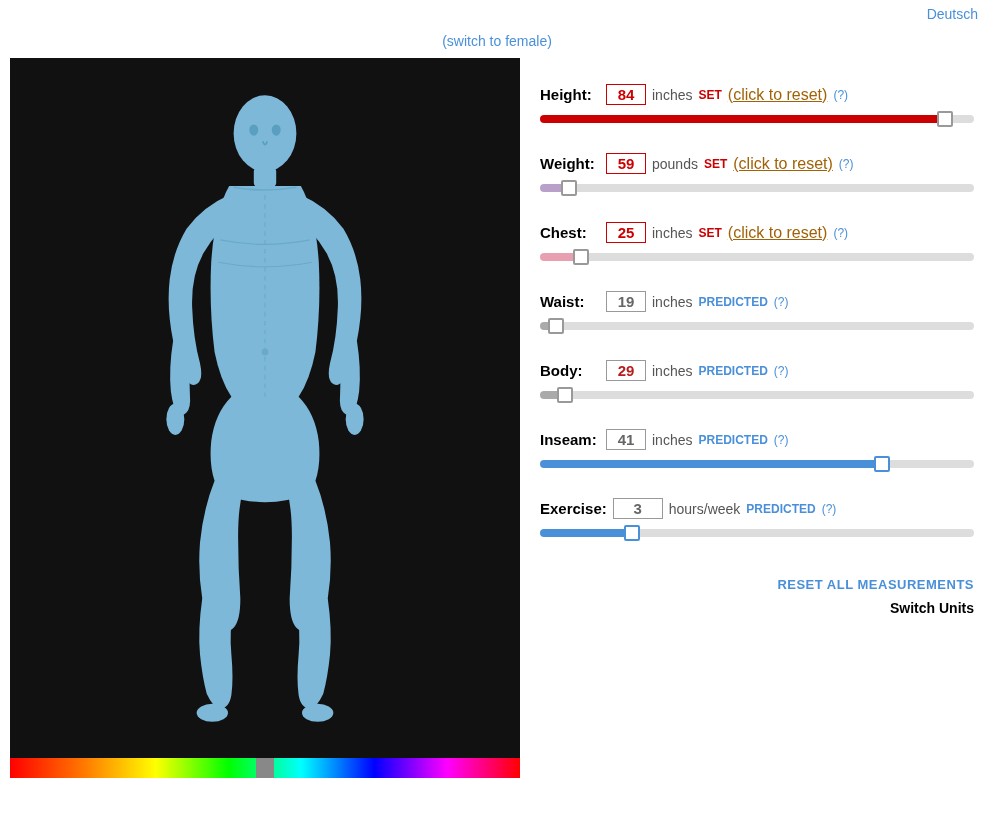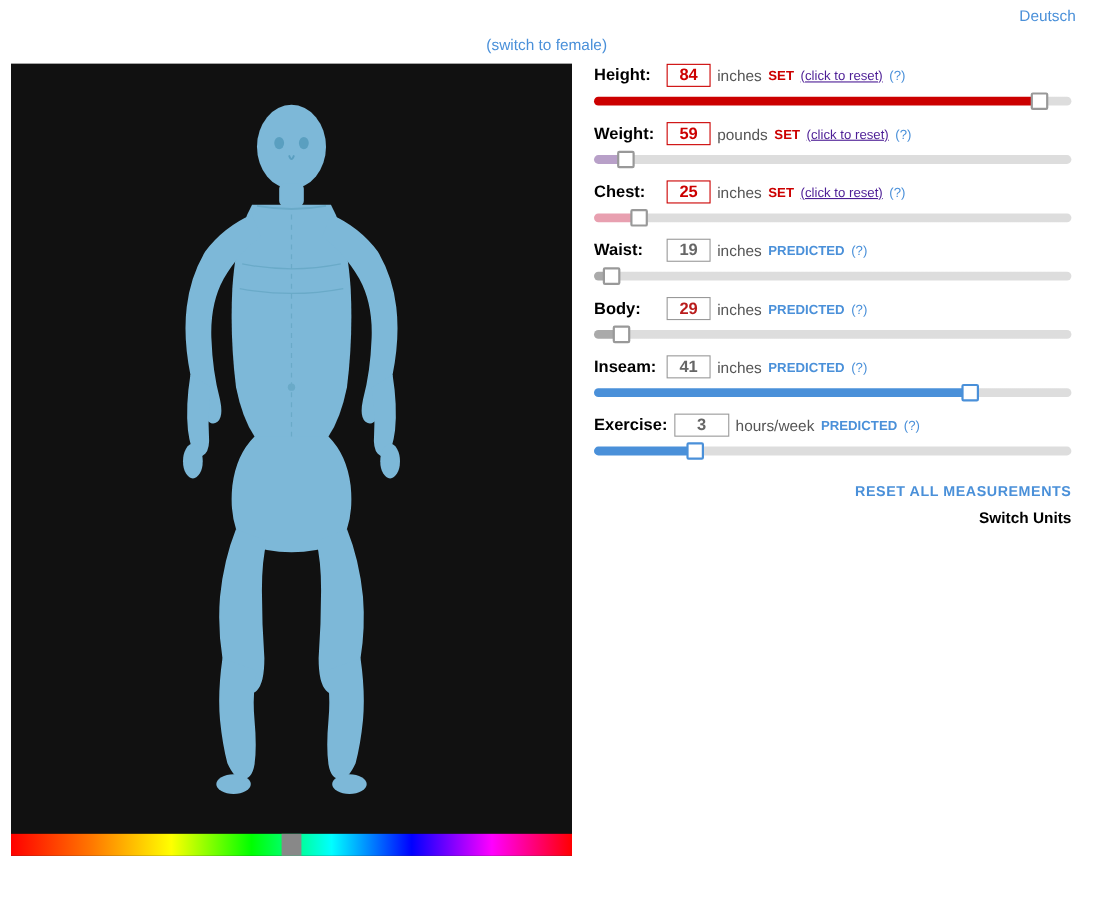--- a/index.html
+++ b/index.html
@@ -81,21 +81,22 @@
       top: 0;
       left: 50%;
       transform: translateX(-50%);
     }
     
     .controls-panel {
       flex: 1;
       padding: 0 10px 10px 20px;
       display: flex;
       flex-direction: column;
-      gap: 0px;
+      gap: 16px;
+      margin-top: 26px;
     }
     .measurement-row {
       margin-bottom: 10px;
     }
     .measurement-label-row {
       display: flex;
       align-items: center;
       gap: 6px;
       margin-bottom: 4px;
       font-size: 15px;
@@ -121,22 +122,22 @@
     .unit-text {
       color: #555;
       font-size: 14px;
     }
     .set-text {
       color: #c00;
       font-size: 12px;
       font-weight: bold;
     }
     .reset-link {
-      color: #4c1d95;
-      font-size: 12px;
+      color: #a16207;
+      font-size: 16px;
       text-decoration: underline;
       cursor: pointer;
     }
     .help-link {
       color: #4a90d9;
       font-size: 12px;
       text-decoration: none;
       cursor: pointer;
     }
     .predicted-text {

